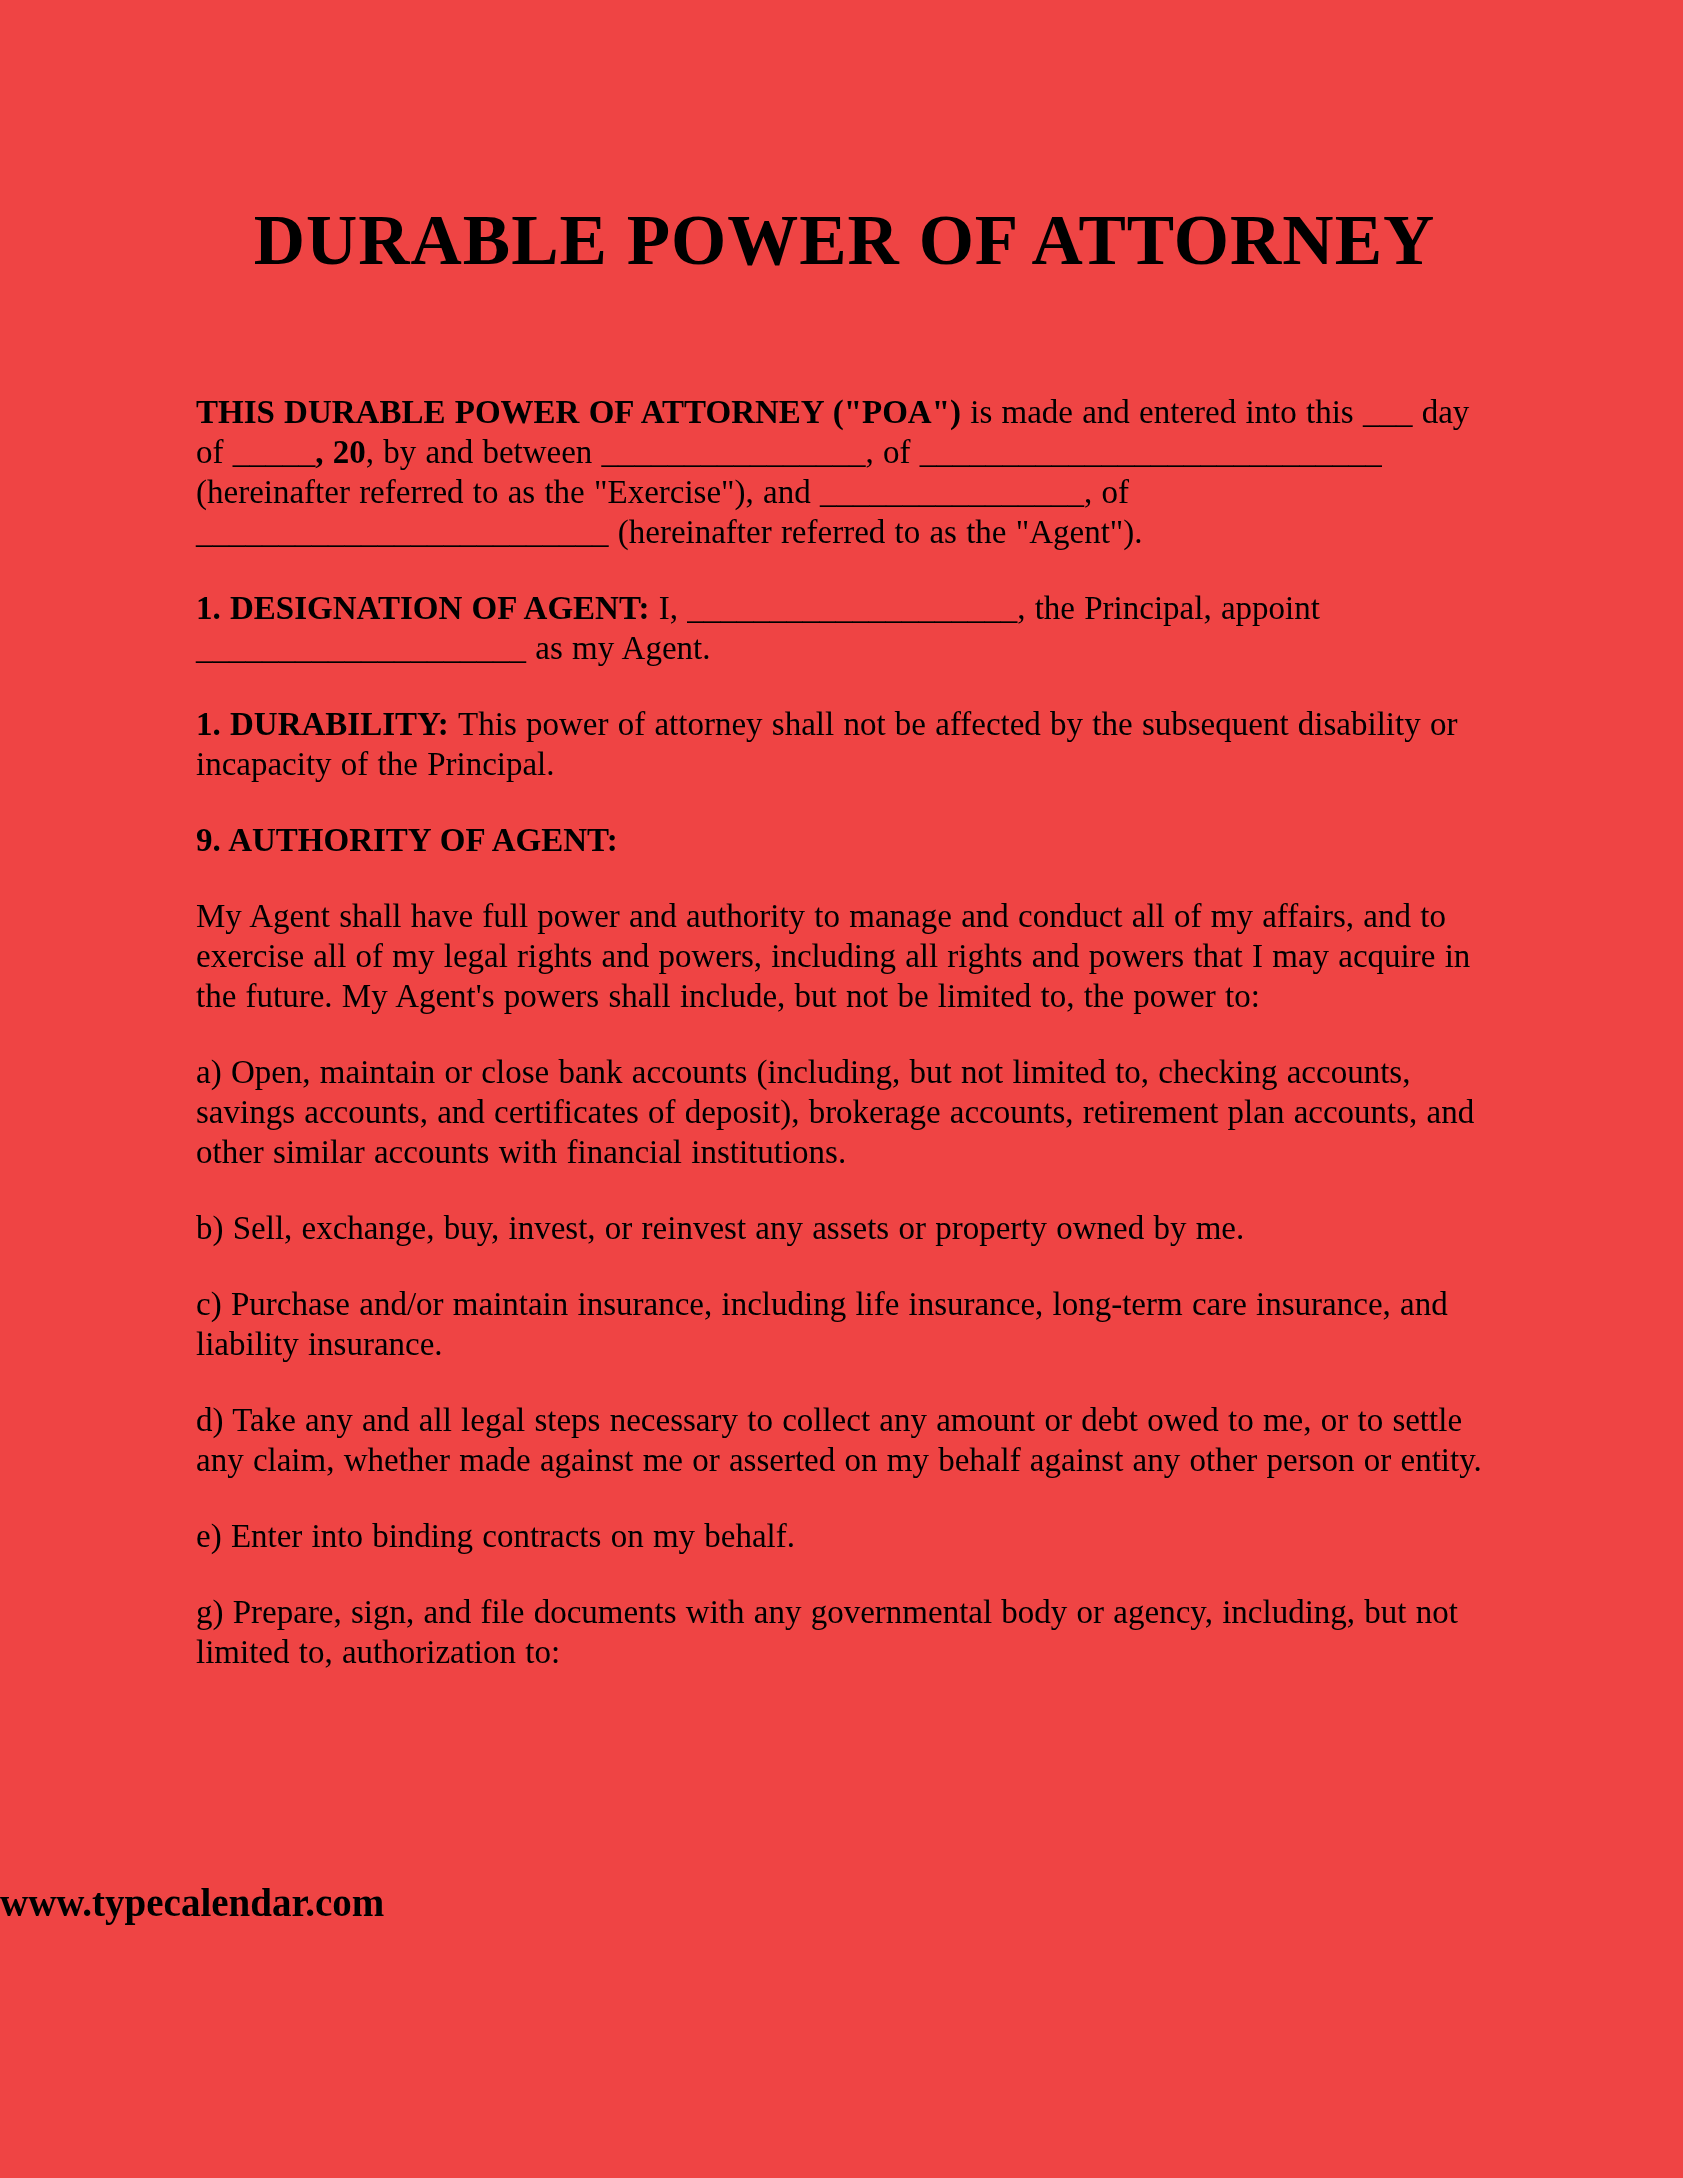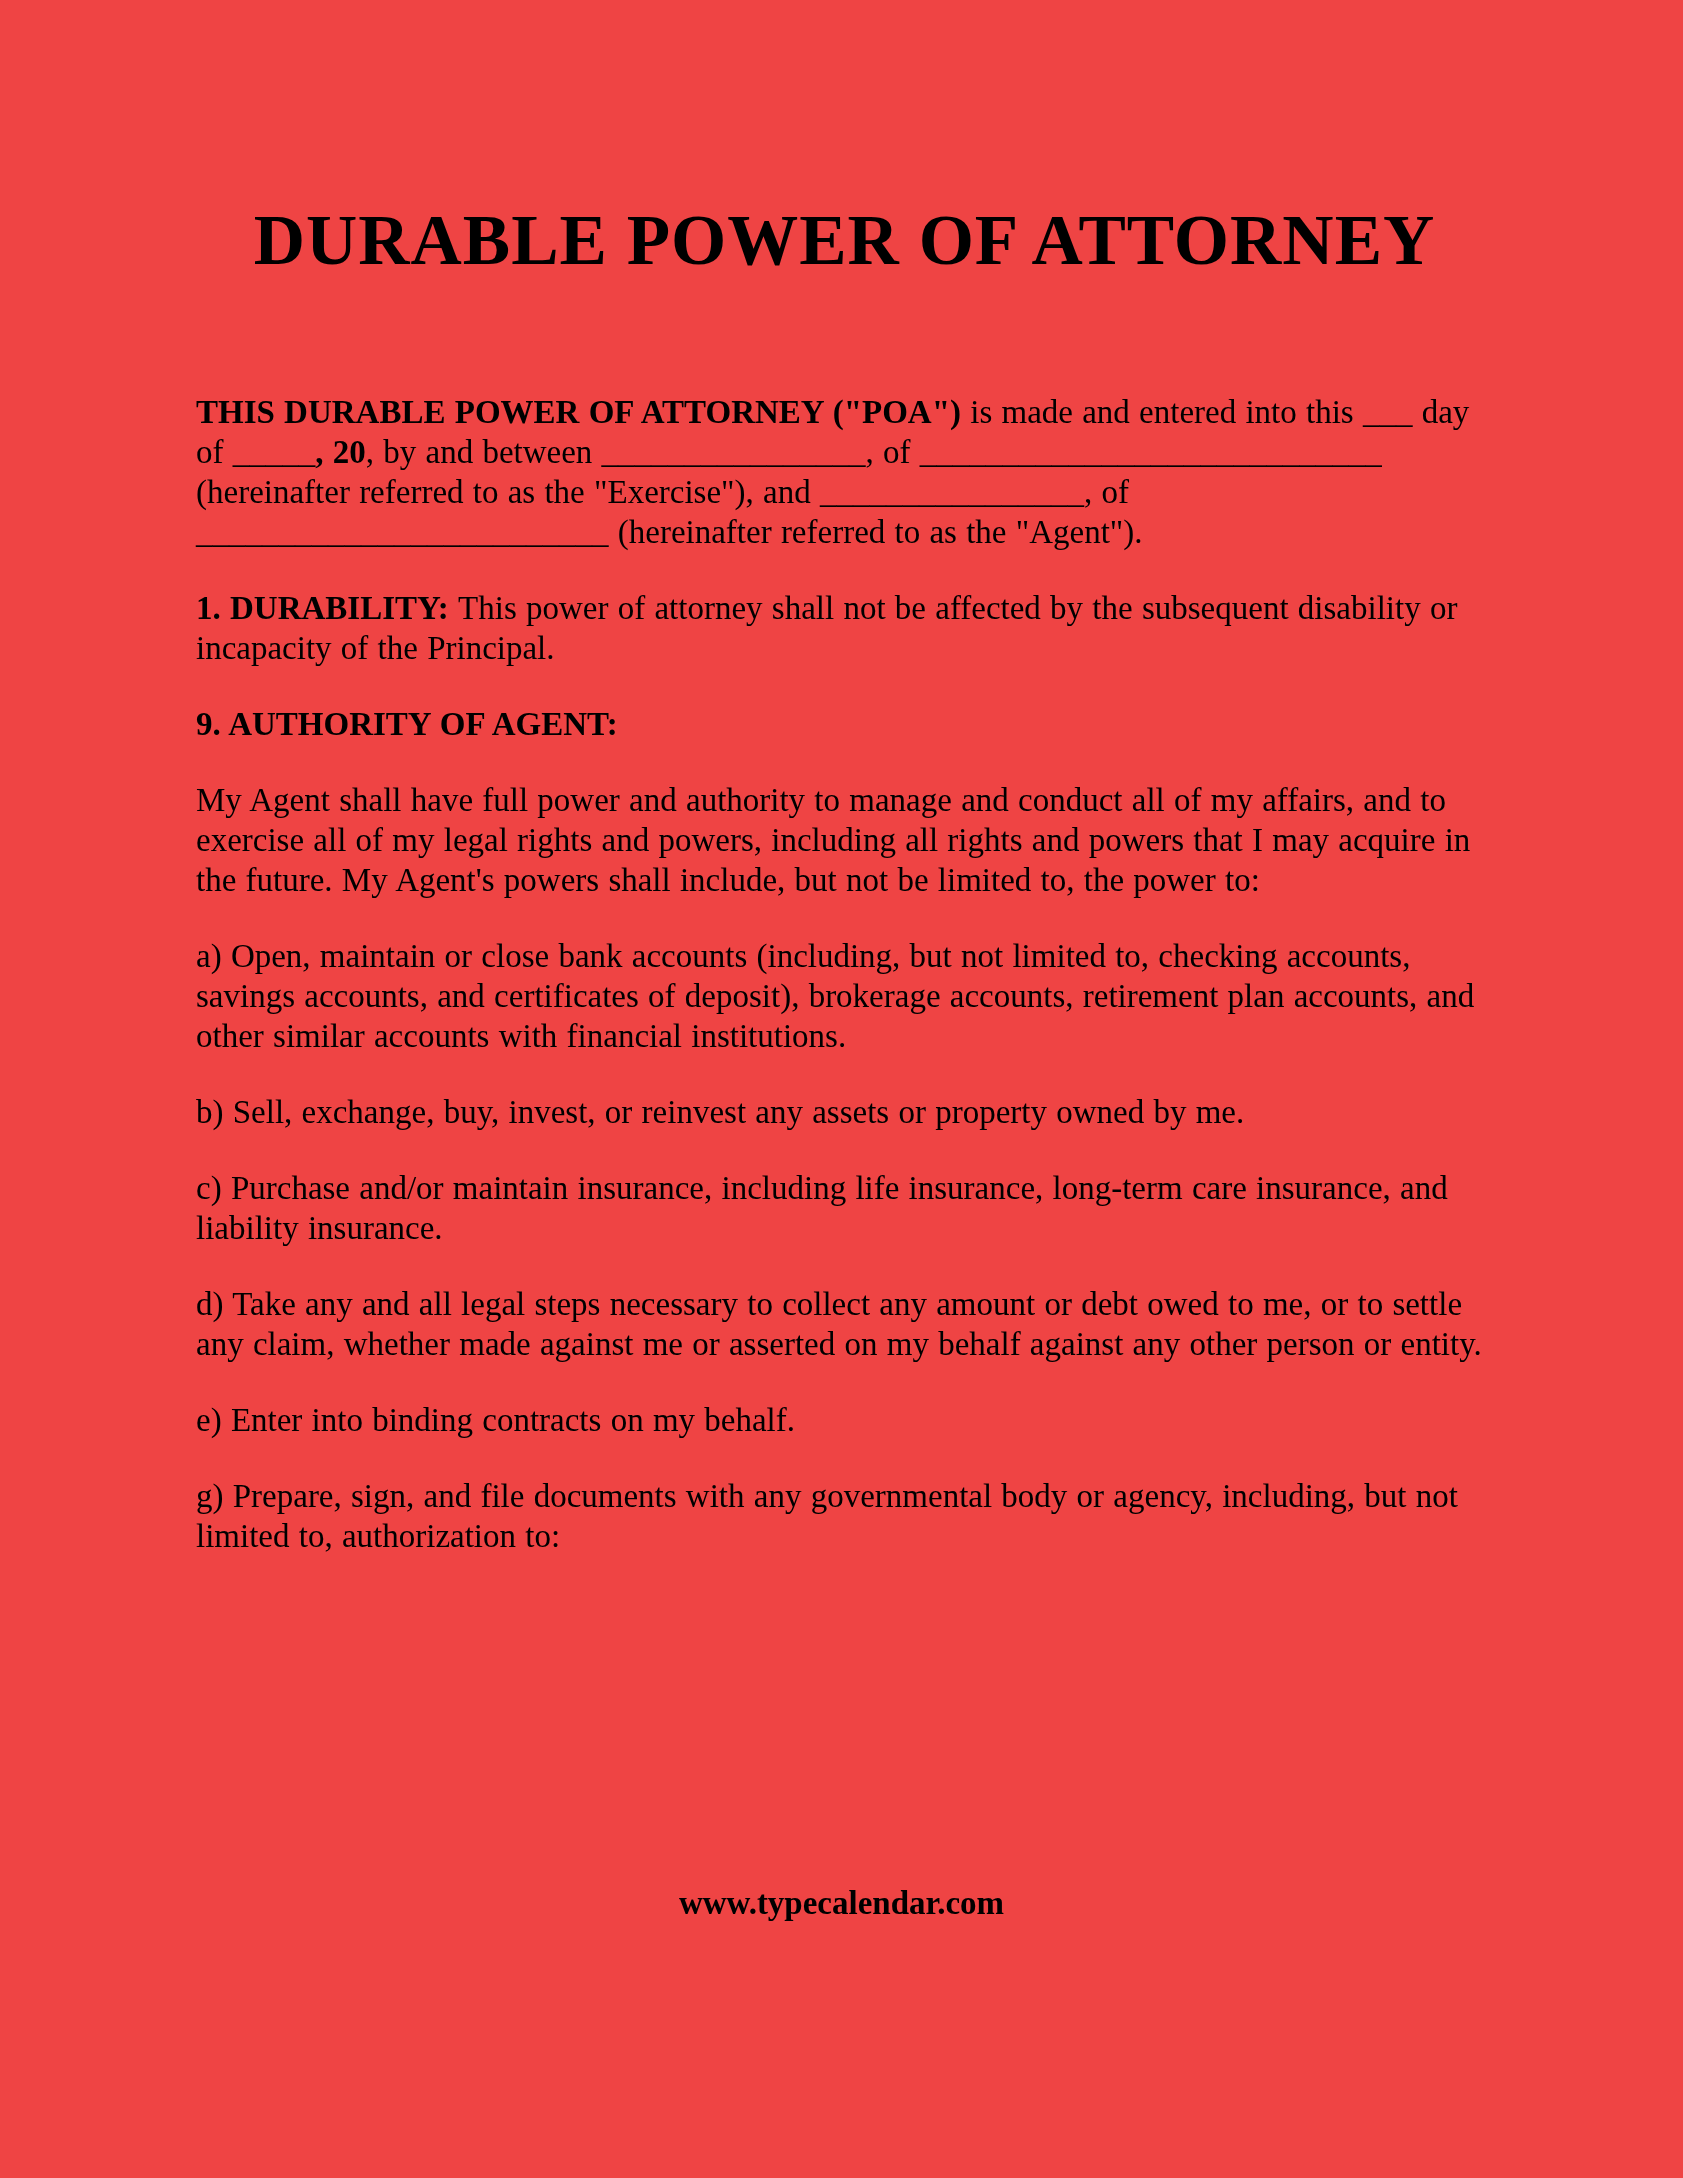--- a/index.html
+++ b/index.html
@@ -38,34 +38,35 @@
     word-spacing: 1px;
   }
   .b {
     font-weight: bold;
   }
   .footer {
     position: absolute;
     top: 1883px;
     left: 0;
     width: 100%;
-    text-align: center;
-    font-size: 33px;
+    text-align: left;
+    font-size: 39px;
     line-height: 40px;
     font-weight: bold;
   }
 </style>
 </head>
 <body>
 
 <div class="page">
   <div class="content">
     <h1 class="doc-title">DURABLE POWER OF ATTORNEY</h1>
     <div>
         <p class="para"><span class="b">THIS DURABLE POWER OF ATTORNEY ("POA") </span><span>is made and entered into this ___ day of _____</span><span class="b">, 20</span><span>, by and between ________________, of ____________________________ (hereinafter referred to as the "Exercise"), and ________________, of _________________________ (hereinafter referred to as the "Agent").</span></p>
+        <p class="para"><span class="b">1. DESIGNATION OF AGENT: </span><span>I, ____________________, the Principal, appoint ____________________ as my Agent.</span></p>
         <p class="para"><span class="b">1. DURABILITY: </span><span>This power of attorney shall not be affected by the subsequent disability or incapacity of the Principal.</span></p>
         <p class="para"><span class="b">9. AUTHORITY OF AGENT:</span></p>
         <p class="para"><span>My Agent shall have full power and authority to manage and conduct all of my affairs, and to exercise all of my legal rights and powers, including all rights and powers that I may acquire in the future. My Agent's powers shall include, but not be limited to, the power to:</span></p>
         <p class="para"><span>a) Open, maintain or close bank accounts (including, but not limited to, checking accounts, savings accounts, and certificates of deposit), brokerage accounts, retirement plan accounts, and other similar accounts with financial institutions.</span></p>
         <p class="para"><span>b) Sell, exchange, buy, invest, or reinvest any assets or property owned by me.</span></p>
         <p class="para"><span>c) Purchase and/or maintain insurance, including life insurance, long-term care insurance, and liability insurance.</span></p>
         <p class="para"><span>d) Take any and all legal steps necessary to collect any amount or debt owed to me, or to settle any claim, whether made against me or asserted on my behalf against any other person or entity.</span></p>
         <p class="para"><span>e) Enter into binding contracts on my behalf.</span></p>
         <p class="para"><span>g) Prepare, sign, and file documents with any governmental body or agency, including, but not limited to, authorization to:</span></p>
       </div>

